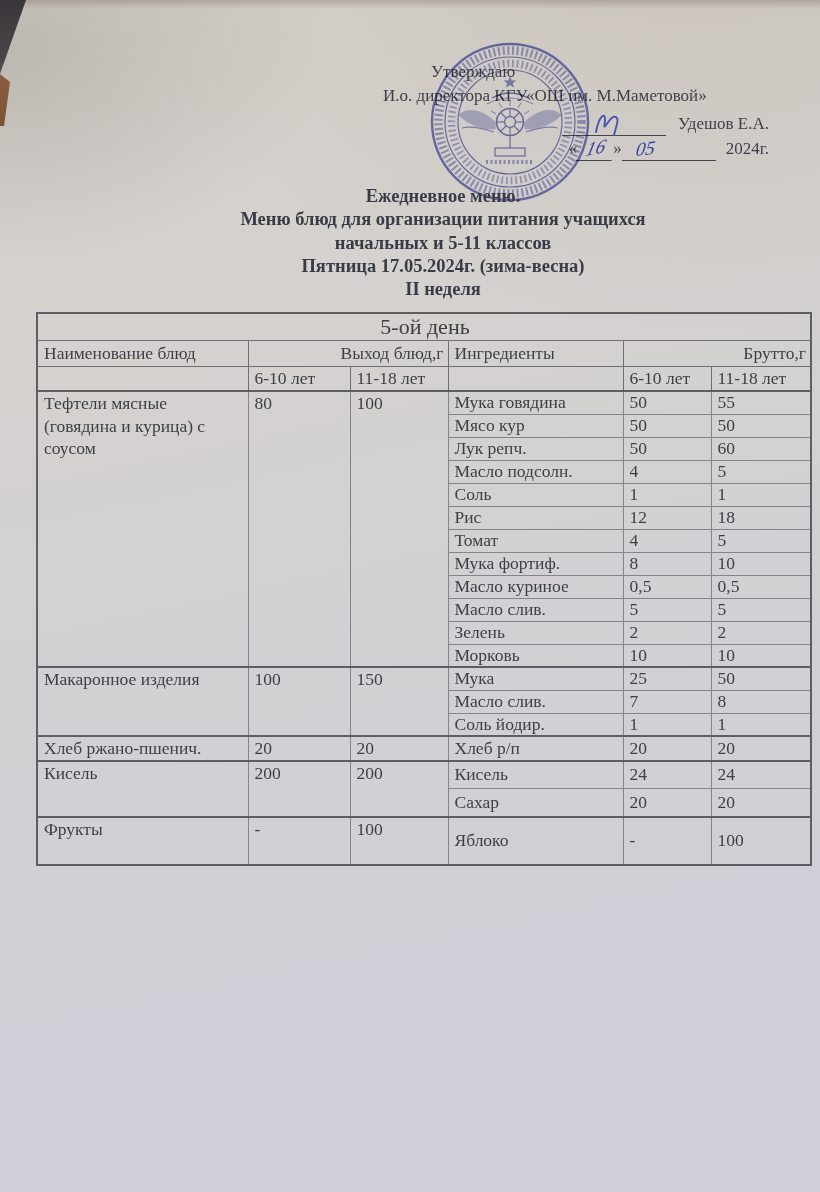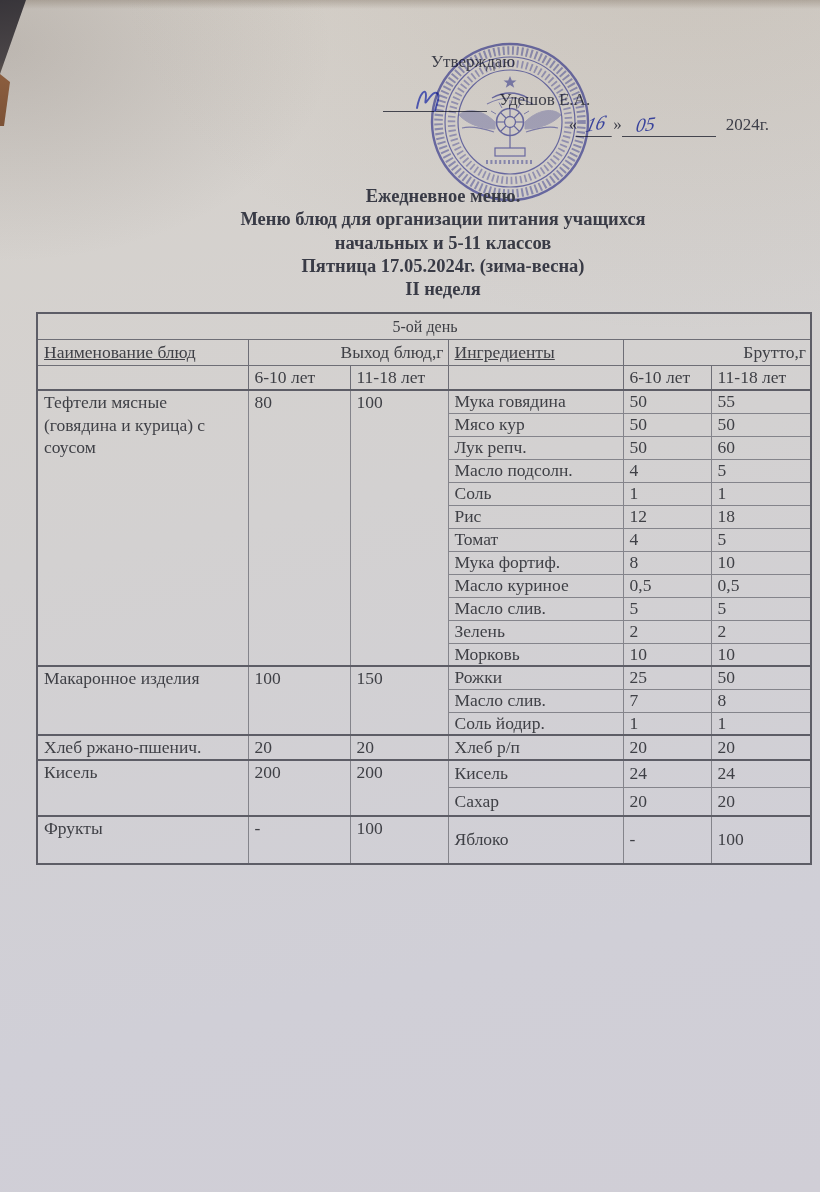--- a/index.html
+++ b/index.html
@@ -24,61 +24,62 @@
       linear-gradient(168deg, var(--paper-top) 0%, var(--paper-mid) 42%, var(--paper-bot) 78%, #d0ced6 100%);
   }
   
   .corner-dark{position:absolute;top:0;left:0;width:30px;height:80px;
     clip-path:polygon(0 0,26px 0,0 74px);
     background:linear-gradient(170deg,#38353a 0%,#4a4547 70%,#6b5d52 100%);}
   .corner-wood{position:absolute;top:66px;left:0;width:13px;height:60px;
     clip-path:polygon(0 8px,10px 16px,4px 60px,0 60px);
     background:linear-gradient(#8e6040,#7c5236);}
   
-  .approval{position:absolute;left:383px;top:50px;width:386px;font-size:17px;line-height:24px;color:#3e3f49;}
+  .approval{position:absolute;left:383px;top:60px;width:386px;font-size:17px;line-height:24px;color:#3e3f49;}
   .approval .a1{padding-left:48px;}
-  .approval .a3{text-align:left;margin-top:14px;white-space:nowrap;}
+  .approval .a3{text-align:right;margin-top:4px;white-space:nowrap;}
   .approval .a4{text-align:right;margin-top:1px;white-space:nowrap;}
   .sig-underline{display:inline-block;width:104px;height:19px;border-bottom:1.7px solid #44454e;position:relative;vertical-align:bottom;margin-right:8px;}
   .sig-underline svg{position:absolute;left:30px;top:-8px;}
   .hand{font-style:italic;color:var(--ink);font-size:19px;line-height:14px;}
   .u-day{display:inline-block;width:36px;height:19px;border-bottom:1.7px solid #44454e;text-align:center;vertical-align:bottom;transform:skewX(-8deg);}
   .u-day span{display:inline-block;transform:rotate(-12deg) skewX(-18deg);}
   .u-month{display:inline-block;width:94px;height:19px;border-bottom:1.7px solid #44454e;text-align:left;padding-left:14px;vertical-align:bottom;box-sizing:border-box;}
   .u-month span{display:inline-block;transform:rotate(-6deg) skewX(-14deg);}
   .year{margin-left:10px;}
   
   .seal{position:absolute;left:424px;top:36px;width:172px;height:172px;opacity:.84;mix-blend-mode:multiply;pointer-events:none;}
   
   .title{position:absolute;top:185px;left:0;width:820px;text-align:center;font-weight:bold;font-size:18.5px;line-height:23.3px;color:#393b46;transform:translateX(33px);}
   
   table.menu{position:absolute;left:36px;top:312px;width:774px;border-collapse:collapse;table-layout:fixed;
     font-size:17.5px;color:var(--text);border:2px solid var(--line-strong);}
   table.menu th,table.menu td{border:1px solid var(--line);padding:0 4px 0 6px;font-weight:normal;overflow:hidden;}
   table.menu thead th{border-color:#6e6e76;}
-  th.day{font-weight:bold;font-size:16px;text-align:center;height:25px;}
-  th.hl{text-align:left;height:25px;text-decoration:underline;}
+  th.day{font-weight:bold;font-size:22px;text-align:center;height:25px;}
+  th.hl{text-align:left;height:25px;}
   th.hc{text-align:right;height:25px;}
   th.age{text-align:left;height:23px;}
   td.c-name{vertical-align:top;line-height:22.5px;padding-top:1px;}
   td.c-num{vertical-align:top;line-height:22.5px;padding-top:1px;}
   td.c-ing{line-height:21px;}
   td.g-num{line-height:21px;}
   tr.dish-start td{border-top:2px solid var(--line-strong);}
 </style>
 </head>
 <body>
 
 <div class="photo">
 
   <div class="corner-dark"></div>
   <div class="corner-wood"></div>
 
   <div class="approval">
     <div class="a1">Утверждаю</div>
+    <div class="a2">И.о. директора  КГУ«ОШ им. М.Маметовой»</div>
     <div class="a3">
       <span class="sig-underline">
         <svg width="46" height="30" viewBox="0 0 46 30">
           <path d="M4 24 C7 8 13 4 13 11 C13 18 10 23 17 13 C22 6 27 8 25 16 L22 27" fill="none" stroke="#4c55ae" stroke-width="1.9" stroke-linecap="round"></path>
         </svg>
       </span>
       <span>Удешов Е.А.</span>
     </div>
     <div class="a4">
       <span>«</span><span class="u-day hand"><span>16</span></span><span>»</span><span class="u-month hand"><span>05</span></span><span class="year">2024г.</span>
@@ -229,21 +230,21 @@
         </tr>
         <tr style="height: 23px;">
           <td class="c-ing">Морковь</td>
           <td class="g-num">10</td>
           <td class="g-num">10</td>
         </tr>
         <tr class="dish-start" style="height: 23px;">
           <td rowspan="3" class="c-name">Макаронное изделия</td>
           <td rowspan="3" class="c-num">100</td>
           <td rowspan="3" class="c-num">150</td>
-          <td class="c-ing">Рожки</td>
+          <td class="c-ing">Мука</td>
           <td class="g-num">25</td>
           <td class="g-num">50</td>
         </tr>
         <tr style="height: 23px;">
           <td class="c-ing">Масло слив.</td>
           <td class="g-num">7</td>
           <td class="g-num">8</td>
         </tr>
         <tr style="height: 23px;">
           <td class="c-ing">Соль йодир.</td>

